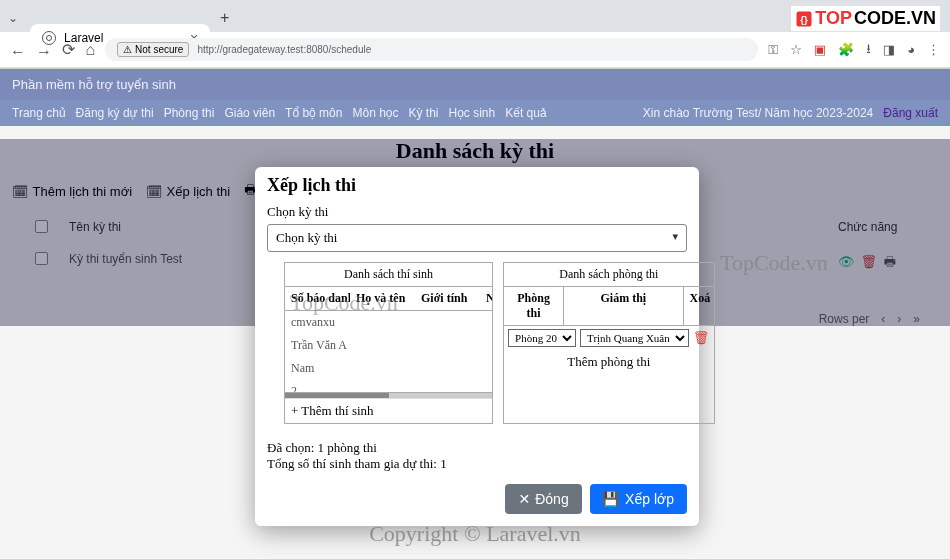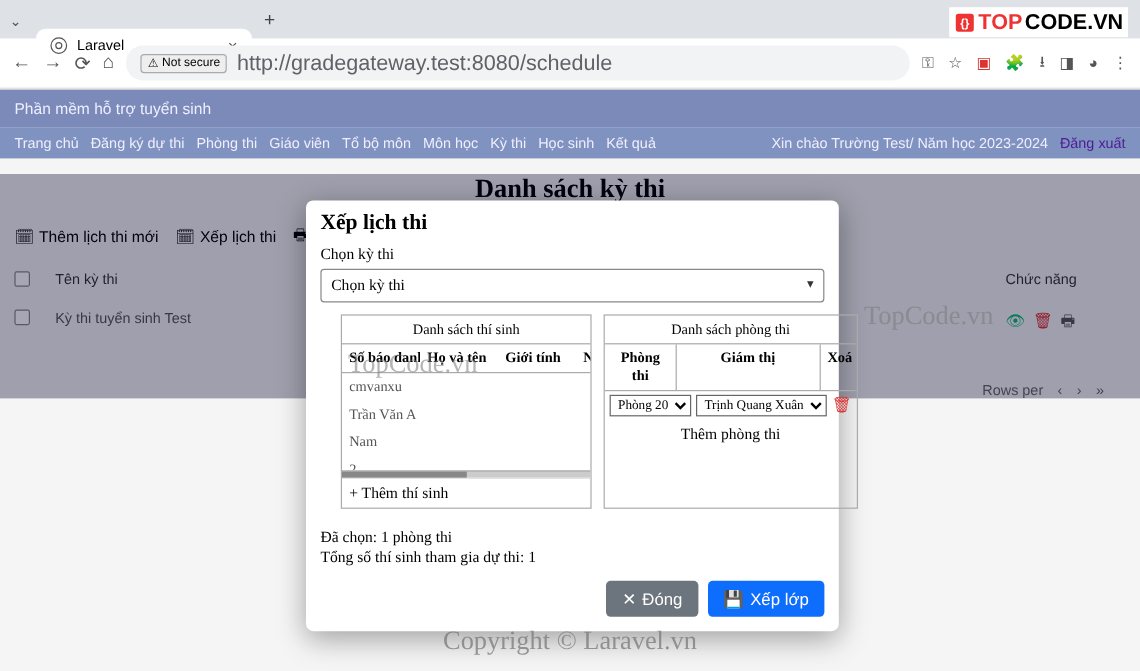--- a/index.html
+++ b/index.html
@@ -77,21 +77,21 @@
       gap: 8px;
     }
     .security-badge {
       background: #eee;
       border: 1px solid #aaa;
       border-radius: 3px;
       padding: 1px 5px;
       font-size: 10px;
       display: flex; align-items: center; gap: 3px;
     }
-    .url { color: #5f6368; font-size: 18px; }
+    .url { color: #5f6368; font-size: 10px; }
     .toolbar-icons { display: flex; gap: 12px; color: #555; align-items: center; }
 
     
     .wm-logo {
       position: absolute; top: 6px; right: 10px;
       font-weight: bold; font-size: 18px;
       background: white; padding: 2px 4px;
       display: flex; align-items: center; gap: 2px;
     }
     .wm-logo span.red { color: #e33; }
@@ -144,20 +144,21 @@
       padding: 4px 12px 10px;
       font-size: 13px;
       align-items: center;
     }
     .toolbar-row .item { display: flex; align-items: center; gap: 4px; cursor: pointer; }
 
     .bg-table {
       padding: 0 12px;
       font-size: 12px;
       color: #555;
+      margin-left: 23px;
     }
     .bg-table .row { display: flex; padding: 8px 0; }
     .bg-table .c1 { width: 34px; }
     .bg-table .c2 { flex: 1; }
     .bg-table .c3 { width: 100px; }
     .bg-table .header { color: #333; }
     .rows-per {
       padding: 30px 30px 0 0; text-align: right; font-size: 12px; color: #666;
       display: flex; gap: 12px; justify-content: flex-end; align-items: center;
     }

